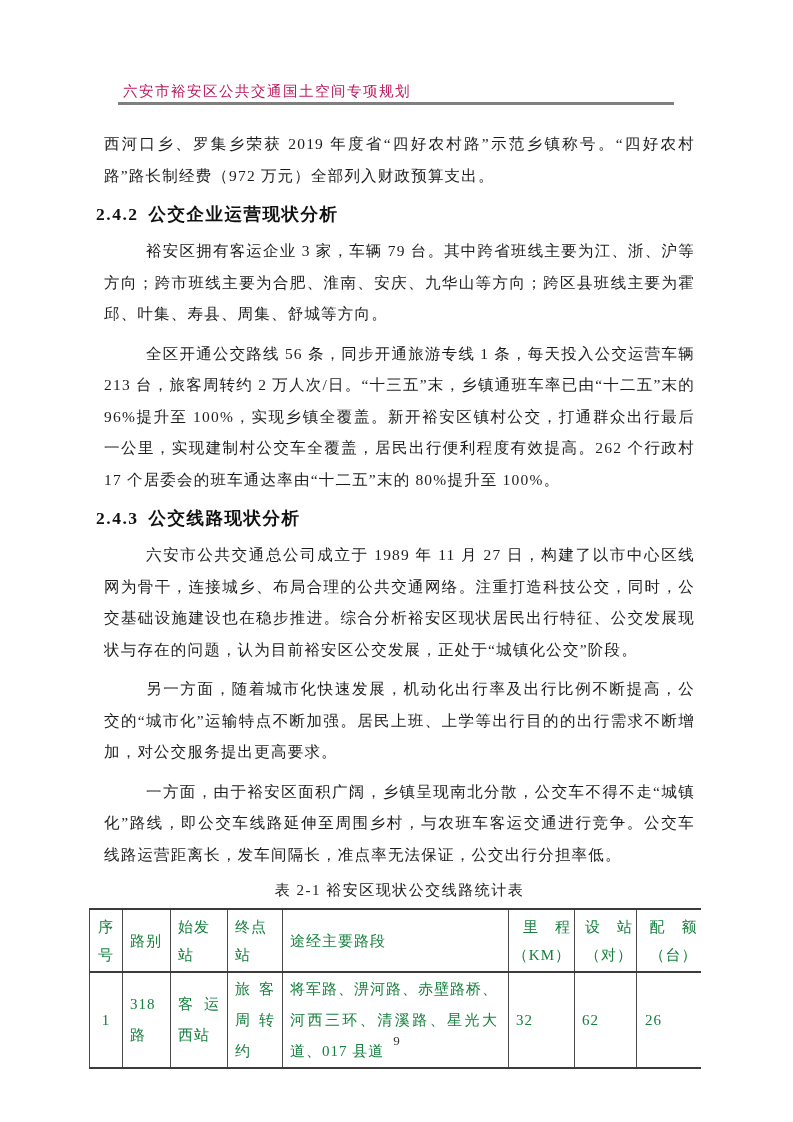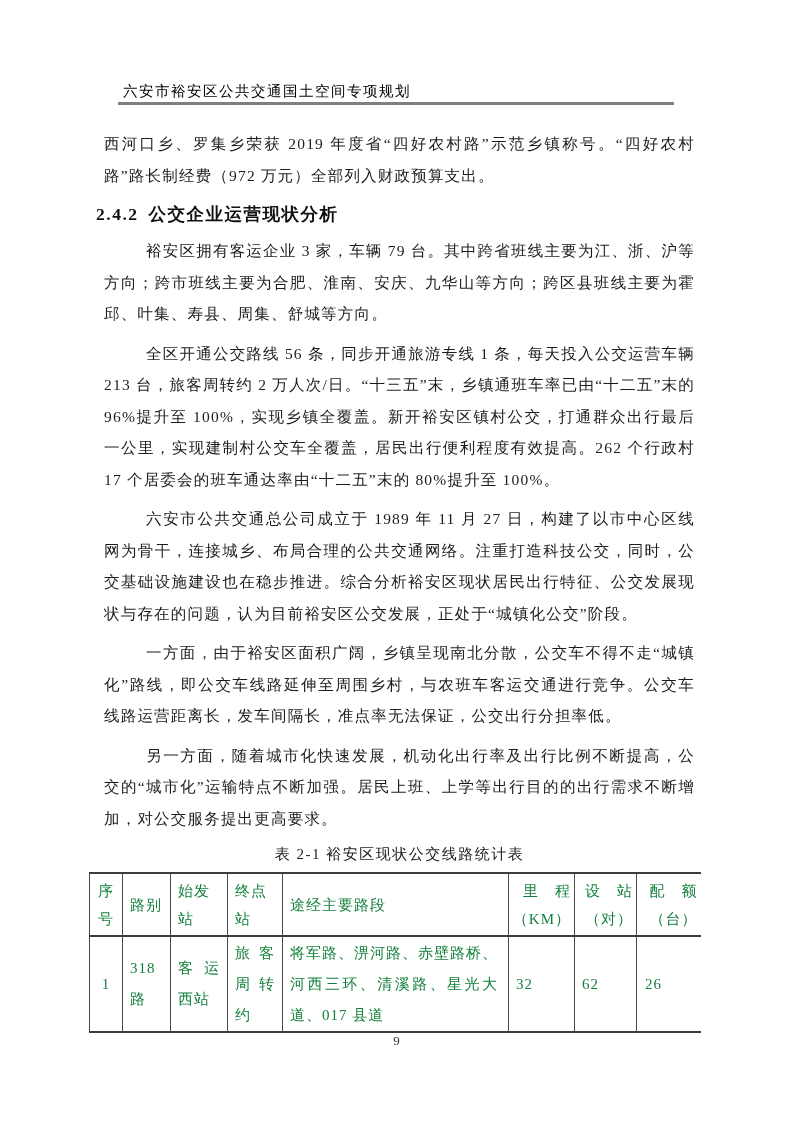--- a/index.html
+++ b/index.html
@@ -7,21 +7,21 @@
     position:relative;
     width:793px; height:1122px;
     background:#ffffff;
     font-family:"Liberation Serif","DejaVu Serif",serif;
     color:#1f1f1f;
     overflow:hidden;
   }
   
   .doc-header-title {
     position:absolute; left:123px; top:82px;
-    font-size:14.5px; letter-spacing:1.5px; color:#000000;
+    font-size:14.5px; letter-spacing:1.5px; color:#be185d;
     white-space:nowrap;
   }
   .doc-header-rule {
     position:absolute; left:118px; top:102px;
     width:556px; height:3px; background:#7f7f7f;
   }
   
   .flow {
     position:absolute; left:96px; top:120px; width:607px;
   }
@@ -78,26 +78,27 @@
   <div class="flow">
 
     <p class="para">西河口乡、罗集乡荣获 2019 年度省“四好农村路”示范乡镇称号。“四好农村路”路长制经费（972 万元）全部列入财政预算支出。</p>
 
     <h2 class="sec-heading">2.4.2 公交企业运营现状分析</h2>
 
     <p class="para indent">裕安区拥有客运企业 3 家，车辆 79 台。其中跨省班线主要为江、浙、沪等方向；跨市班线主要为合肥、淮南、安庆、九华山等方向；跨区县班线主要为霍邱、叶集、寿县、周集、舒城等方向。</p>
 
     <p class="para indent">全区开通公交路线 56 条，同步开通旅游专线 1 条，每天投入公交运营车辆 213 台，旅客周转约 2 万人次/日。“十三五”末，乡镇通班车率已由“十二五”末的 96%提升至 100%，实现乡镇全覆盖。新开裕安区镇村公交，打通群众出行最后一公里，实现建制村公交车全覆盖，居民出行便利程度有效提高。262 个行政村 17 个居委会的班车通达率由“十二五”末的 80%提升至 100%。</p>
 
+    <h2 class="sec-heading">2.4.3 公交线路现状分析</h2>
 
     <p class="para indent">六安市公共交通总公司成立于 1989 年 11 月 27 日，构建了以市中心区线网为骨干，连接城乡、布局合理的公共交通网络。注重打造科技公交，同时，公交基础设施建设也在稳步推进。综合分析裕安区现状居民出行特征、公交发展现状与存在的问题，认为目前裕安区公交发展，正处于“城镇化公交”阶段。</p>
 
+    <p class="para indent">另一方面，随着城市化快速发展，机动化出行率及出行比例不断提高，公交的“城市化”运输特点不断加强。居民上班、上学等出行目的的出行需求不断增加，对公交服务提出更高要求。</p>
+
     <p class="para indent">一方面，由于裕安区面积广阔，乡镇呈现南北分散，公交车不得不走“城镇化”路线，即公交车线路延伸至周围乡村，与农班车客运交通进行竞争。公交车线路运营距离长，发车间隔长，准点率无法保证，公交出行分担率低。</p>
-
-    <p class="para indent">另一方面，随着城市化快速发展，机动化出行率及出行比例不断提高，公交的“城市化”运输特点不断加强。居民上班、上学等出行目的的出行需求不断增加，对公交服务提出更高要求。</p>
 
     <div class="tbl-caption">表 2-1 裕安区现状公交线路统计表</div>
 
     <table class="stats">
       <colgroup>
         <col style="width:33px">
           <col style="width:48px">
           <col style="width:57px">
         <col style="width:55px">
           <col style="width:226px">

